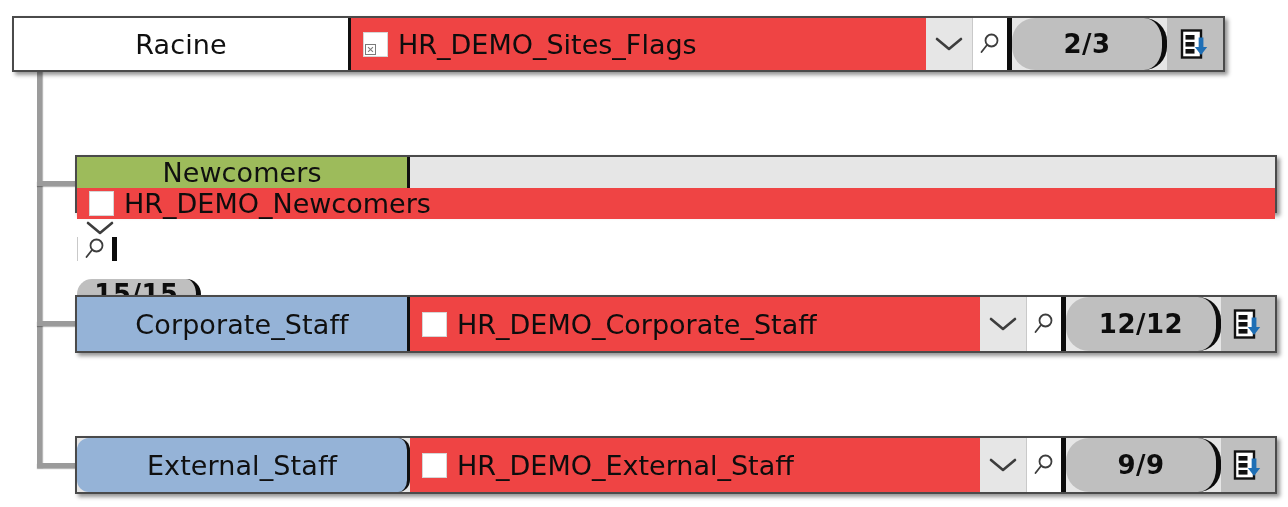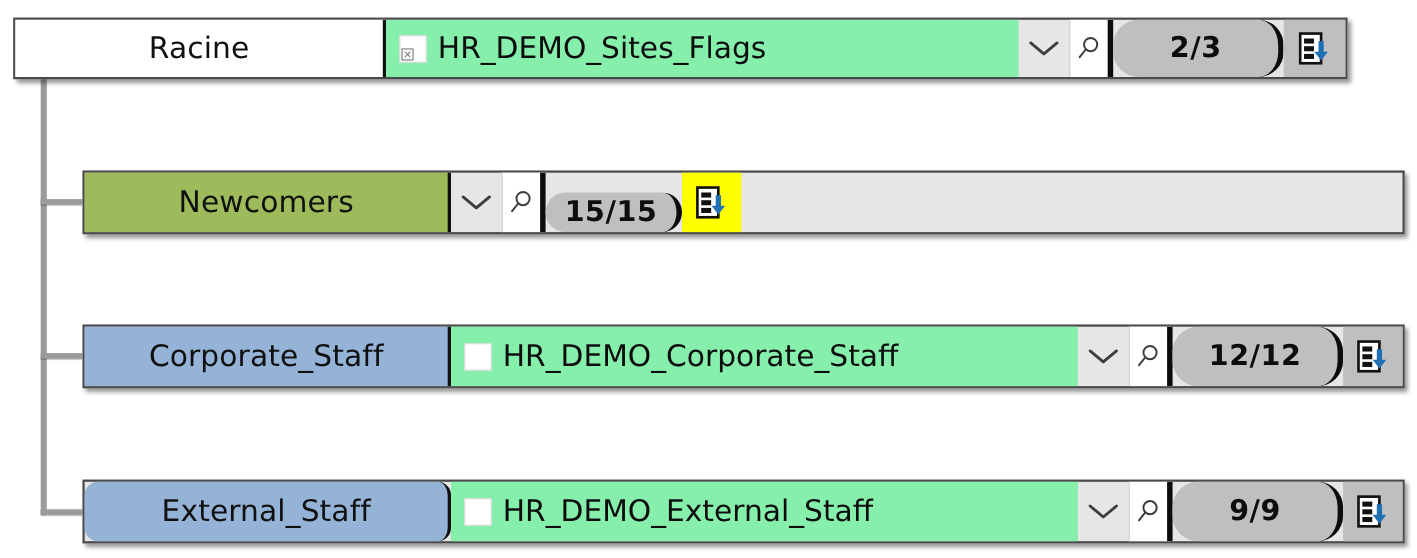--- a/index.html
+++ b/index.html
@@ -62,21 +62,21 @@
   .lbl.white  { background: #ffffff; text-align: center; }
   .lbl.green  { background: #9dbb5b; }
   .lbl.blue   { background: #95b3d7; }
 
   
   .field {
     flex: 1 1 auto;
     box-sizing: border-box;
     display: flex;
     align-items: center;
-    background: #86efac;
+    background: #ef4444;
     padding-left: 12px;
     min-width: 0;
     position: relative;
   }
   .field-text {
     margin-left: 10px;
     font-size: 27px;
     color: #0d0d0d;
     white-space: nowrap;
     overflow: hidden;
@@ -227,26 +227,42 @@
       <svg width="30" height="32" viewBox="0 0 30 32">
         <rect x="2" y="2.5" width="19" height="27" fill="#ffffff" stroke="#111111" stroke-width="2.4"></rect>
         <rect x="5.5" y="7" width="9" height="4.6" fill="#111111"></rect>
         <rect x="5.5" y="14" width="9" height="4.6" fill="#111111"></rect>
         <rect x="5.5" y="21" width="9" height="4.6" fill="#111111"></rect>
         <path d="M23 10 L23 20 L19 20 L25.5 28.5 L32 20 L28 20 L28 10 Z" transform="translate(-3.2,0) scale(0.95,0.95)" fill="#1f6fb5"></path>
       </svg>
     </div>
   </div>
 
-  <div class="row" style="left:75px; top:155px; width:1202px; height:58px;">
+  <div class="row" style="left:75px; top:155px; width:1202px; height:58px;flex-direction:column;">
 
     <div class="lbl green" style="width:333px;">
       <span>Newcomers</span>
     </div>
 
+    <div class="field">
+      <span class="tbl-icon">
+        <span class="tbl-grid">
+          <span></span>
+            <span></span>
+            <span></span>
+          <span></span>
+            <span></span>
+            <span></span>
+          <span></span>
+            <span></span>
+            <span></span>
+        </span>
+      </span>
+      <span class="field-text">HR_DEMO_Newcomers</span>
+    </div>
 
     <div class="chevron">
       <svg width="30" height="18" viewBox="0 0 30 18">
         <path d="M3 4 L15 14 L27 4" fill="none" stroke="#3d3d3d" stroke-width="2.6" stroke-linecap="round" stroke-linejoin="round"></path>
       </svg>
     </div>
 
     <div class="search-cell">
       <svg width="22" height="24" viewBox="0 0 22 24">
         <circle cx="12.5" cy="8.5" r="6" fill="none" stroke="#3d3d3d" stroke-width="1.8"></circle>

